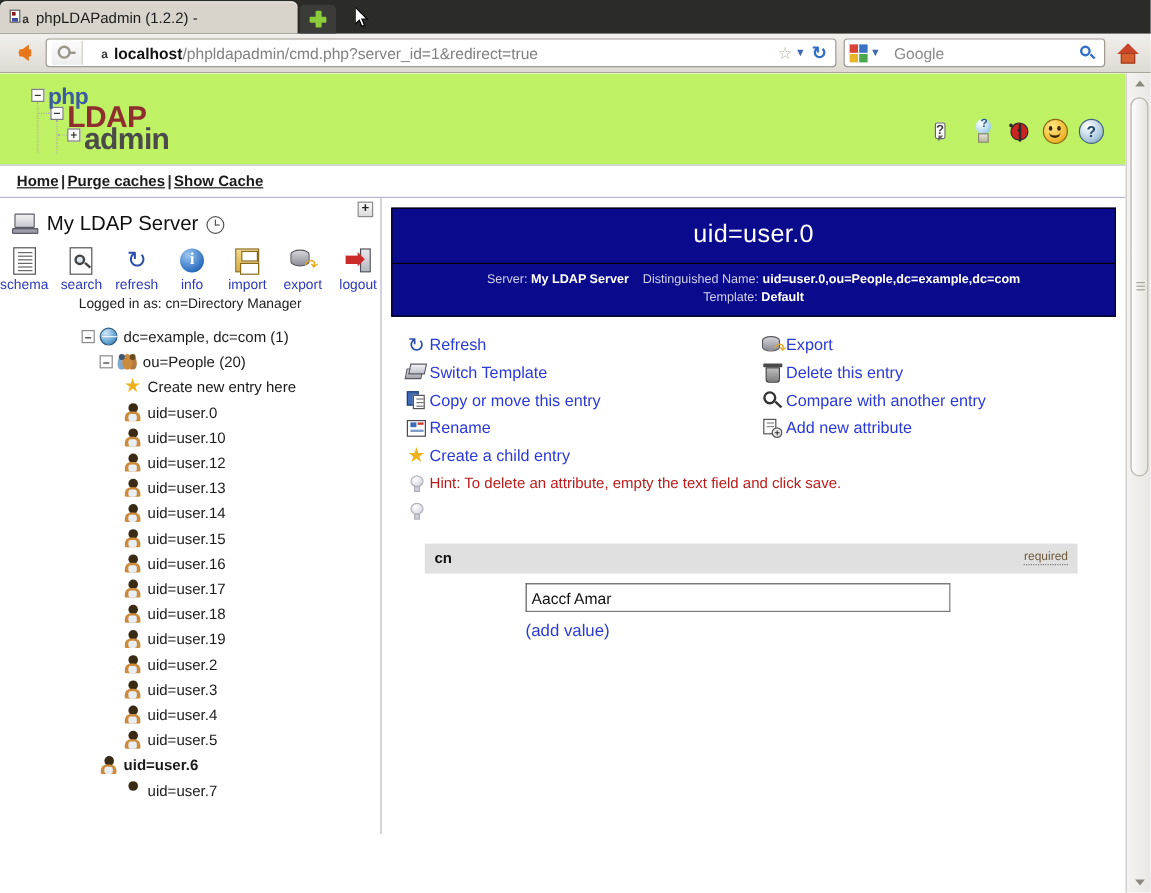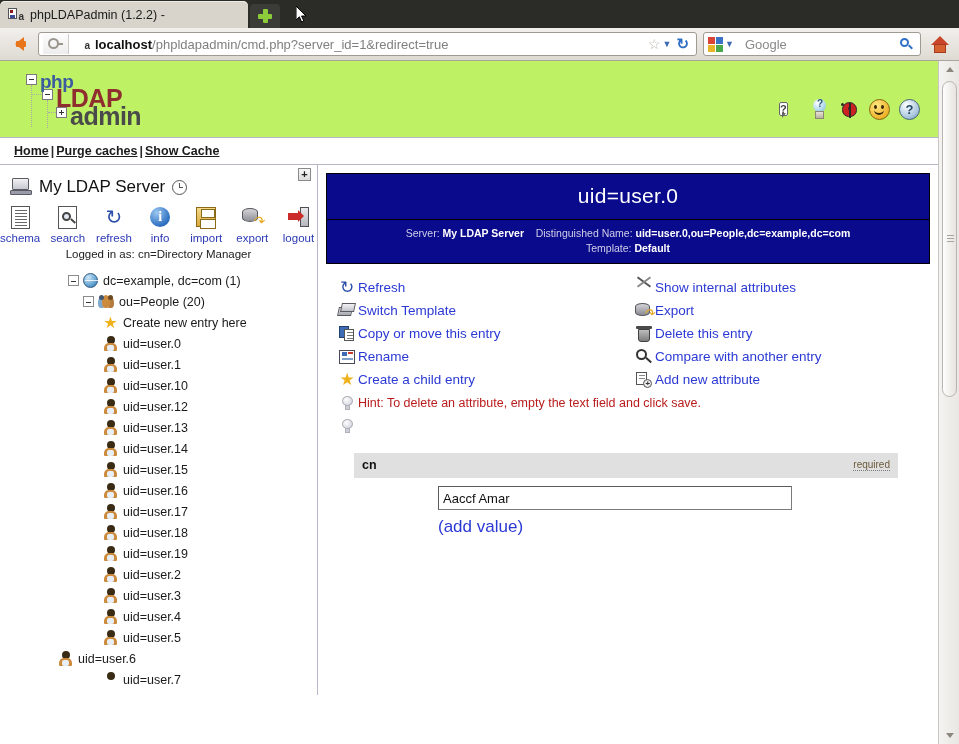--- a/index.html
+++ b/index.html
@@ -361,21 +361,21 @@
     outline: none;
   }
   .attr-textarea {
     width: 352px; height: 104px;
     border: 1px solid #7b7b7b; border-top-color:#5b5b5b; border-left-color:#5b5b5b;
     background: #fff; resize: none;
     font-family: "Liberation Mono", monospace; font-size: 12.5px; color: #111;
     padding: 3px 4px; line-height: 1.35;
     outline: none;
   }
-  .addvalue { font-size: 17px; color: #222; margin-top: 7px; }
+  .addvalue { font-size: 14px; color: #222; margin-top: 7px; }
   .addvalue a { color: #2b39d4; cursor: pointer; }
   .attr-block { margin-bottom: 12px; }
 
   
   #scrollbar {
     width: 21px; flex: 0 0 21px; height: 683px;
     background: linear-gradient(90deg,#f4f3f1,#e9e7e3);
     border-left: 1px solid #c9c6c0;
     position: relative;
   }
@@ -604,28 +604,20 @@
                   <i class="collar"></i>
                 </span>
                 <span class="tlink">uid=user.0</span>
               </div>
               <div class="tnode" style="padding-left: 103px;">
                 <span class="ic-user">
                   <i class="head"></i>
                   <i class="body"></i>
                   <i class="collar"></i>
                 </span>
-                <span class="tlink">uid=user.1</span>
-              </div>
-              <div class="tnode" style="padding-left: 103px;">
-                <span class="ic-user">
-                  <i class="head"></i>
-                  <i class="body"></i>
-                  <i class="collar"></i>
-                </span>
                 <span class="tlink">uid=user.10</span>
               </div>
               <div class="tnode" style="padding-left: 103px;">
                 <span class="ic-user">
                   <i class="head"></i>
                   <i class="body"></i>
                   <i class="collar"></i>
                 </span>
                 <span class="tlink">uid=user.12</span>
               </div>
@@ -710,21 +702,21 @@
                 <span class="tlink">uid=user.4</span>
               </div>
               <div class="tnode" style="padding-left: 103px;">
                 <span class="ic-user">
                   <i class="head"></i>
                   <i class="body"></i>
                   <i class="collar"></i>
                 </span>
                 <span class="tlink">uid=user.5</span>
               </div>
-              <div class="tnode" style="padding-left: 58px;">
+              <div class="tnode" style="padding-left: 83px; font-weight: bold;">
                 <span class="ic-user">
                   <i class="head"></i>
                   <i class="body"></i>
                   <i class="collar"></i>
                 </span>
                 <span class="tlink">uid=user.6</span>
               </div>
               <div class="tnode" style="padding-left: 103px;">
                 <span class="ic-user">
                   <i class="head"></i>
@@ -791,29 +783,20 @@
             <span class="act-ic">
                   <span class="ai-star">★</span>
                 </span>
             <span class="act-label">Create a child entry</span>
           </div>
         </div>
 
         <div class="act-col">
           <div class="act-row">
             <span class="act-ic">
-                  <span class="ai-tools">
-                    <i class="t1"></i>
-                    <i class="t2"></i>
-                  </span>
-                </span>
-            <span class="act-label">Show internal attributes</span>
-          </div>
-          <div class="act-row">
-            <span class="act-ic">
                   <span class="ai-export">
                     <i class="cyl"></i>
                     <i class="arw">↷</i>
                   </span>
                 </span>
             <span class="act-label">Export</span>
           </div>
           <div class="act-row">
             <span class="act-ic">
                   <span class="ai-trash">

